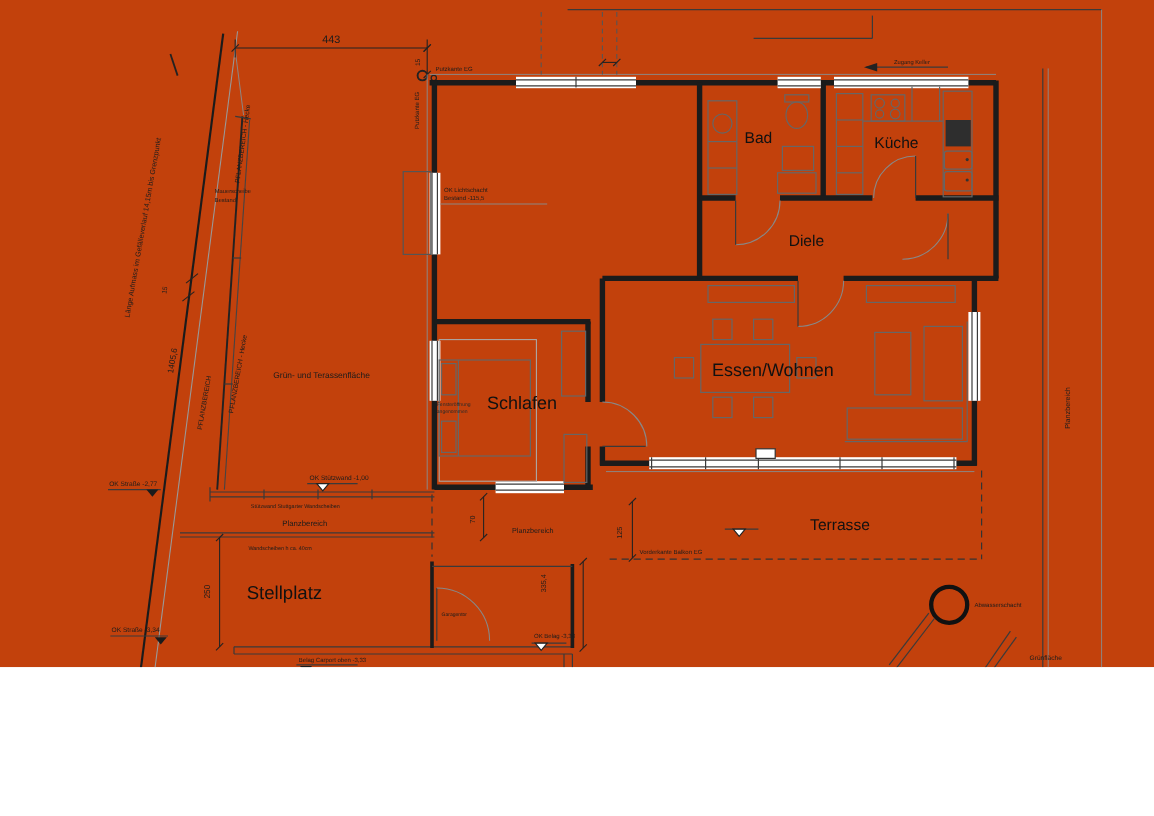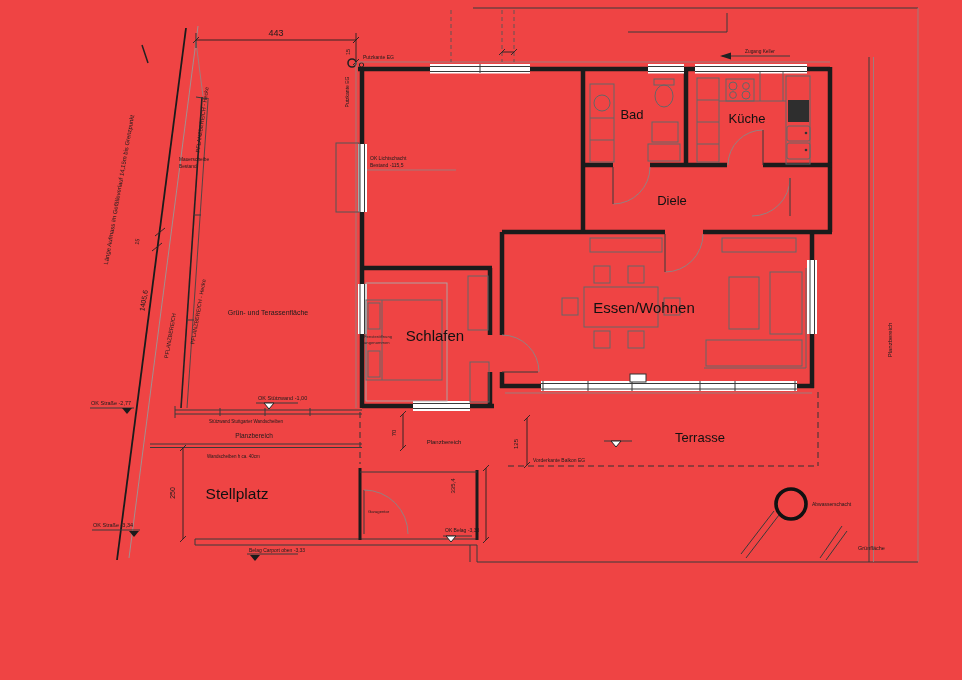--- a/index.html
+++ b/index.html
@@ -1,16 +1,16 @@
 <!DOCTYPE html>
 <html><head>
 <meta charset="utf-8">
 <style>
   html,body{margin:0;padding:0;background:#ffffff;}
-  .sheet{position:relative;width:962px;height:680px;background:#ef4444;overflow:hidden;
+  .sheet{position:relative;width:962px;height:556px;background:#c2410c;overflow:hidden;
          font-family:"Liberation Sans", sans-serif;}
   svg{position:absolute;left:0;top:0;}
   text{fill:#1c1c1c;font-family:"Liberation Sans", sans-serif;}
   .room-label{fill:#111;}
   .tiny{fill:#2a2a2a;}
   .wall{stroke:#1b1b1b;stroke-width:4.5;fill:none;stroke-linecap:butt;}
   .wallmed{stroke:#1b1b1b;stroke-width:3;fill:none;}
   .thin{stroke:#3a3a3a;stroke-width:1;fill:none;}
   .hair{stroke:#8a8a8a;stroke-width:0.8;fill:none;}
   .furn{stroke:#666;stroke-width:1;fill:none;}

